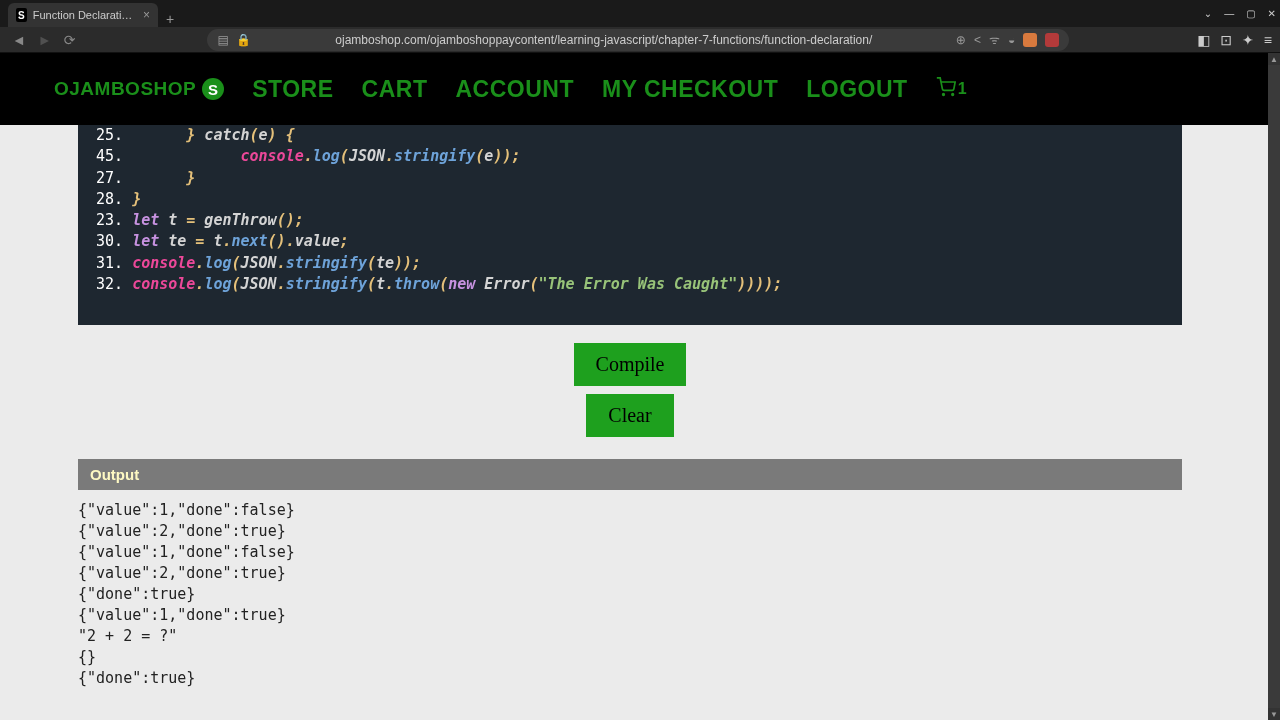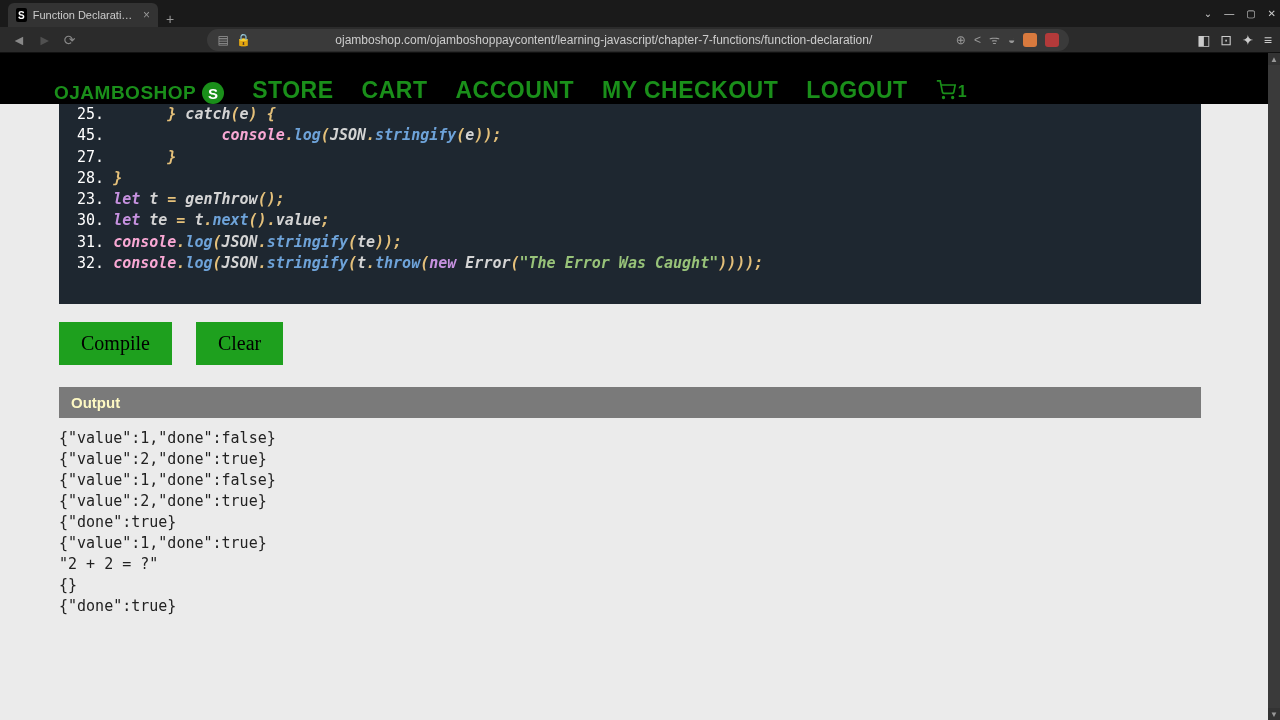--- a/index.html
+++ b/index.html
@@ -106,24 +106,24 @@
       font-size: 8px;
       display: flex;
       align-items: center;
       justify-content: center;
       background: #333;
     }
     .scrollbar-up { top: 0; }
     .scrollbar-down { bottom: 0; }
     
     .site-header {
-      height: 51px;
+      height: 72px;
       background: #000;
       display: flex;
-      align-items: flex-end;
+      align-items: center;
       padding: 0 54px;
       gap: 28px;
     }
     .logo {
       color: #1a8f1a;
       font-weight: 900;
       font-size: 19px;
       letter-spacing: 0.5px;
       display: flex;
       align-items: center;
@@ -152,47 +152,47 @@
       color: #1a8f1a;
       display: flex;
       align-items: center;
       gap: 2px;
       font-size: 16px;
       font-weight: bold;
     }
     .cart-icon svg { width: 20px; height: 20px; }
     
     .page-body {
-      padding: 0 59px;
+      padding: 0 78px;
       margin-right: 20px;
     }
     .code-block {
       background: #1e2730;
       color: #fff;
       font-family: "Consolas", monospace;
       font-size: 15px;
       font-style: italic;
       font-weight: bold;
       padding: 0 18px 30px 18px;
       line-height: 1.42;
     }
     .code-line { white-space: pre; }
     .ln { color: #fff; font-style: normal; font-weight: normal; }
     .kw { color: #c792e0; }
     .fn { color: #6ea3d9; }
     .id { color: #d4d4d4; font-style: italic; }
     .pn { color: #e4c07a; }
-    .cls { color: #f9a8d4; }
+    .cls { color: #ec4899; }
     .str { color: #98c379; }
     
     .button-area {
       display: flex;
-      flex-direction: row;
-      align-items: center;
-      gap: 24px;
+      flex-direction: column;
+      align-items: center;
+      gap: 8px;
       padding: 18px 0 22px 0;
     }
     .btn {
       background: #1ea01e;
       color: #000;
       border: none;
       font-family: Georgia, serif;
       font-size: 20px;
       padding: 10px 22px;
       cursor: pointer;

